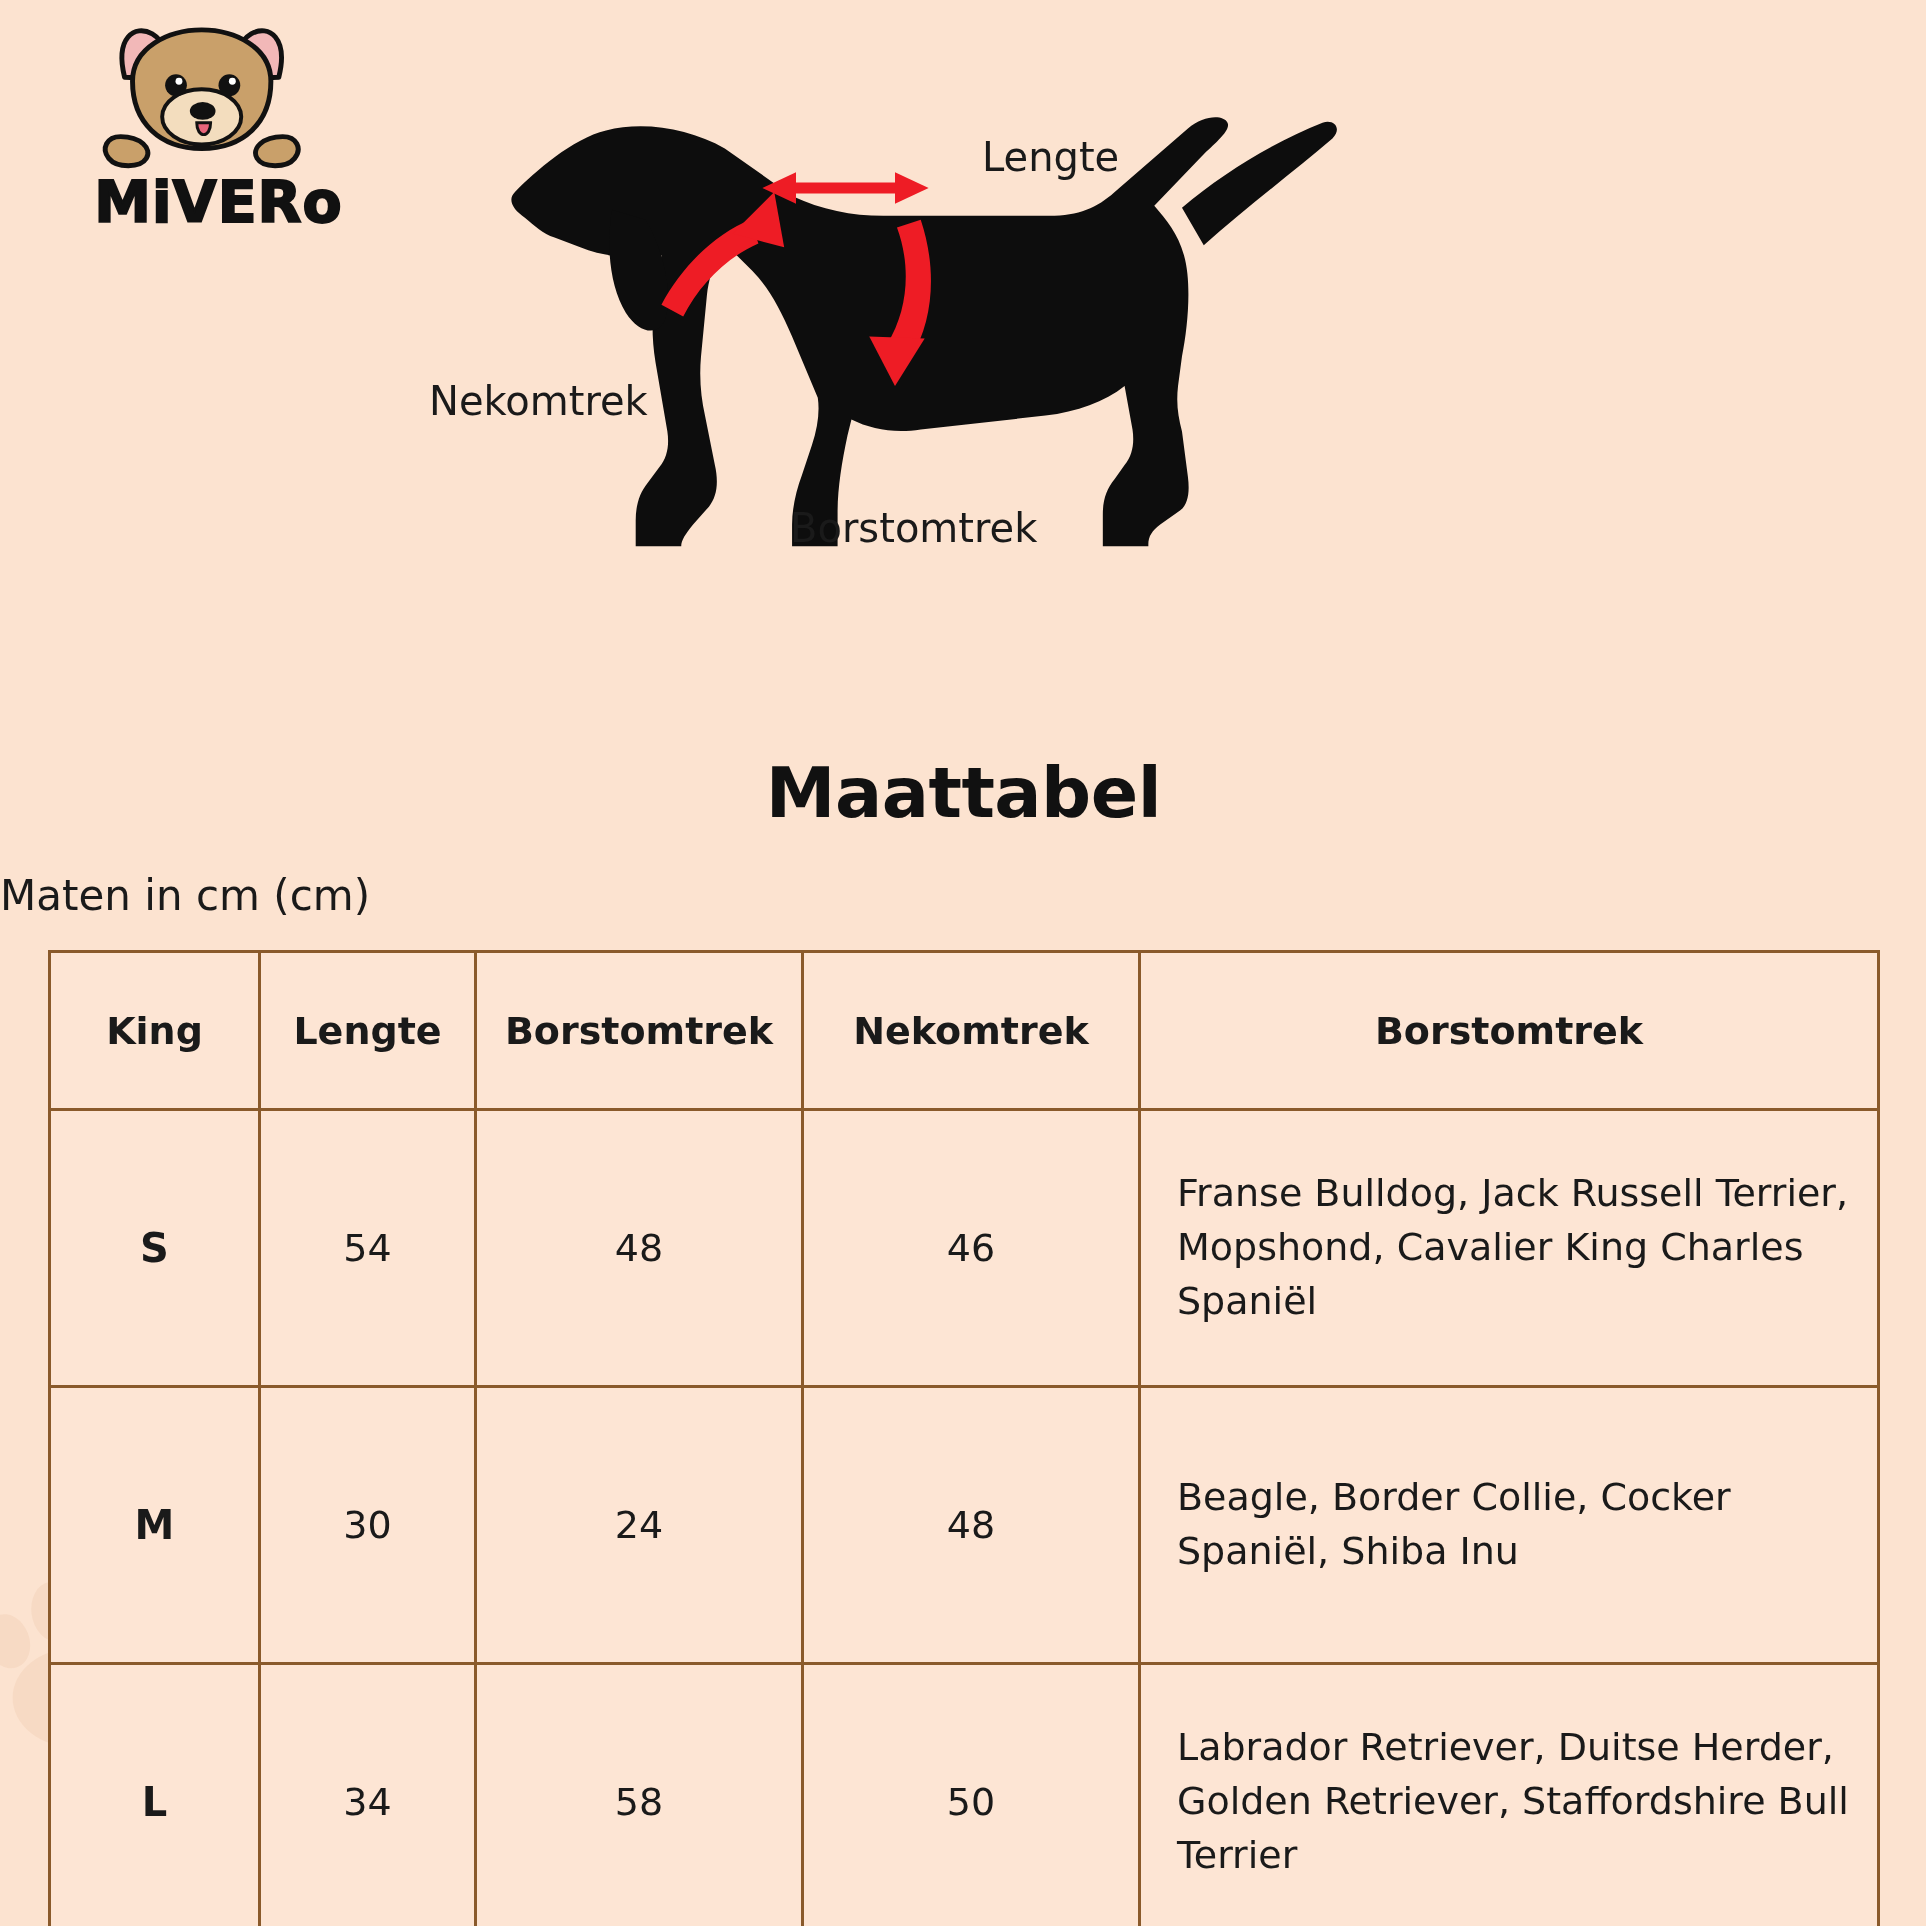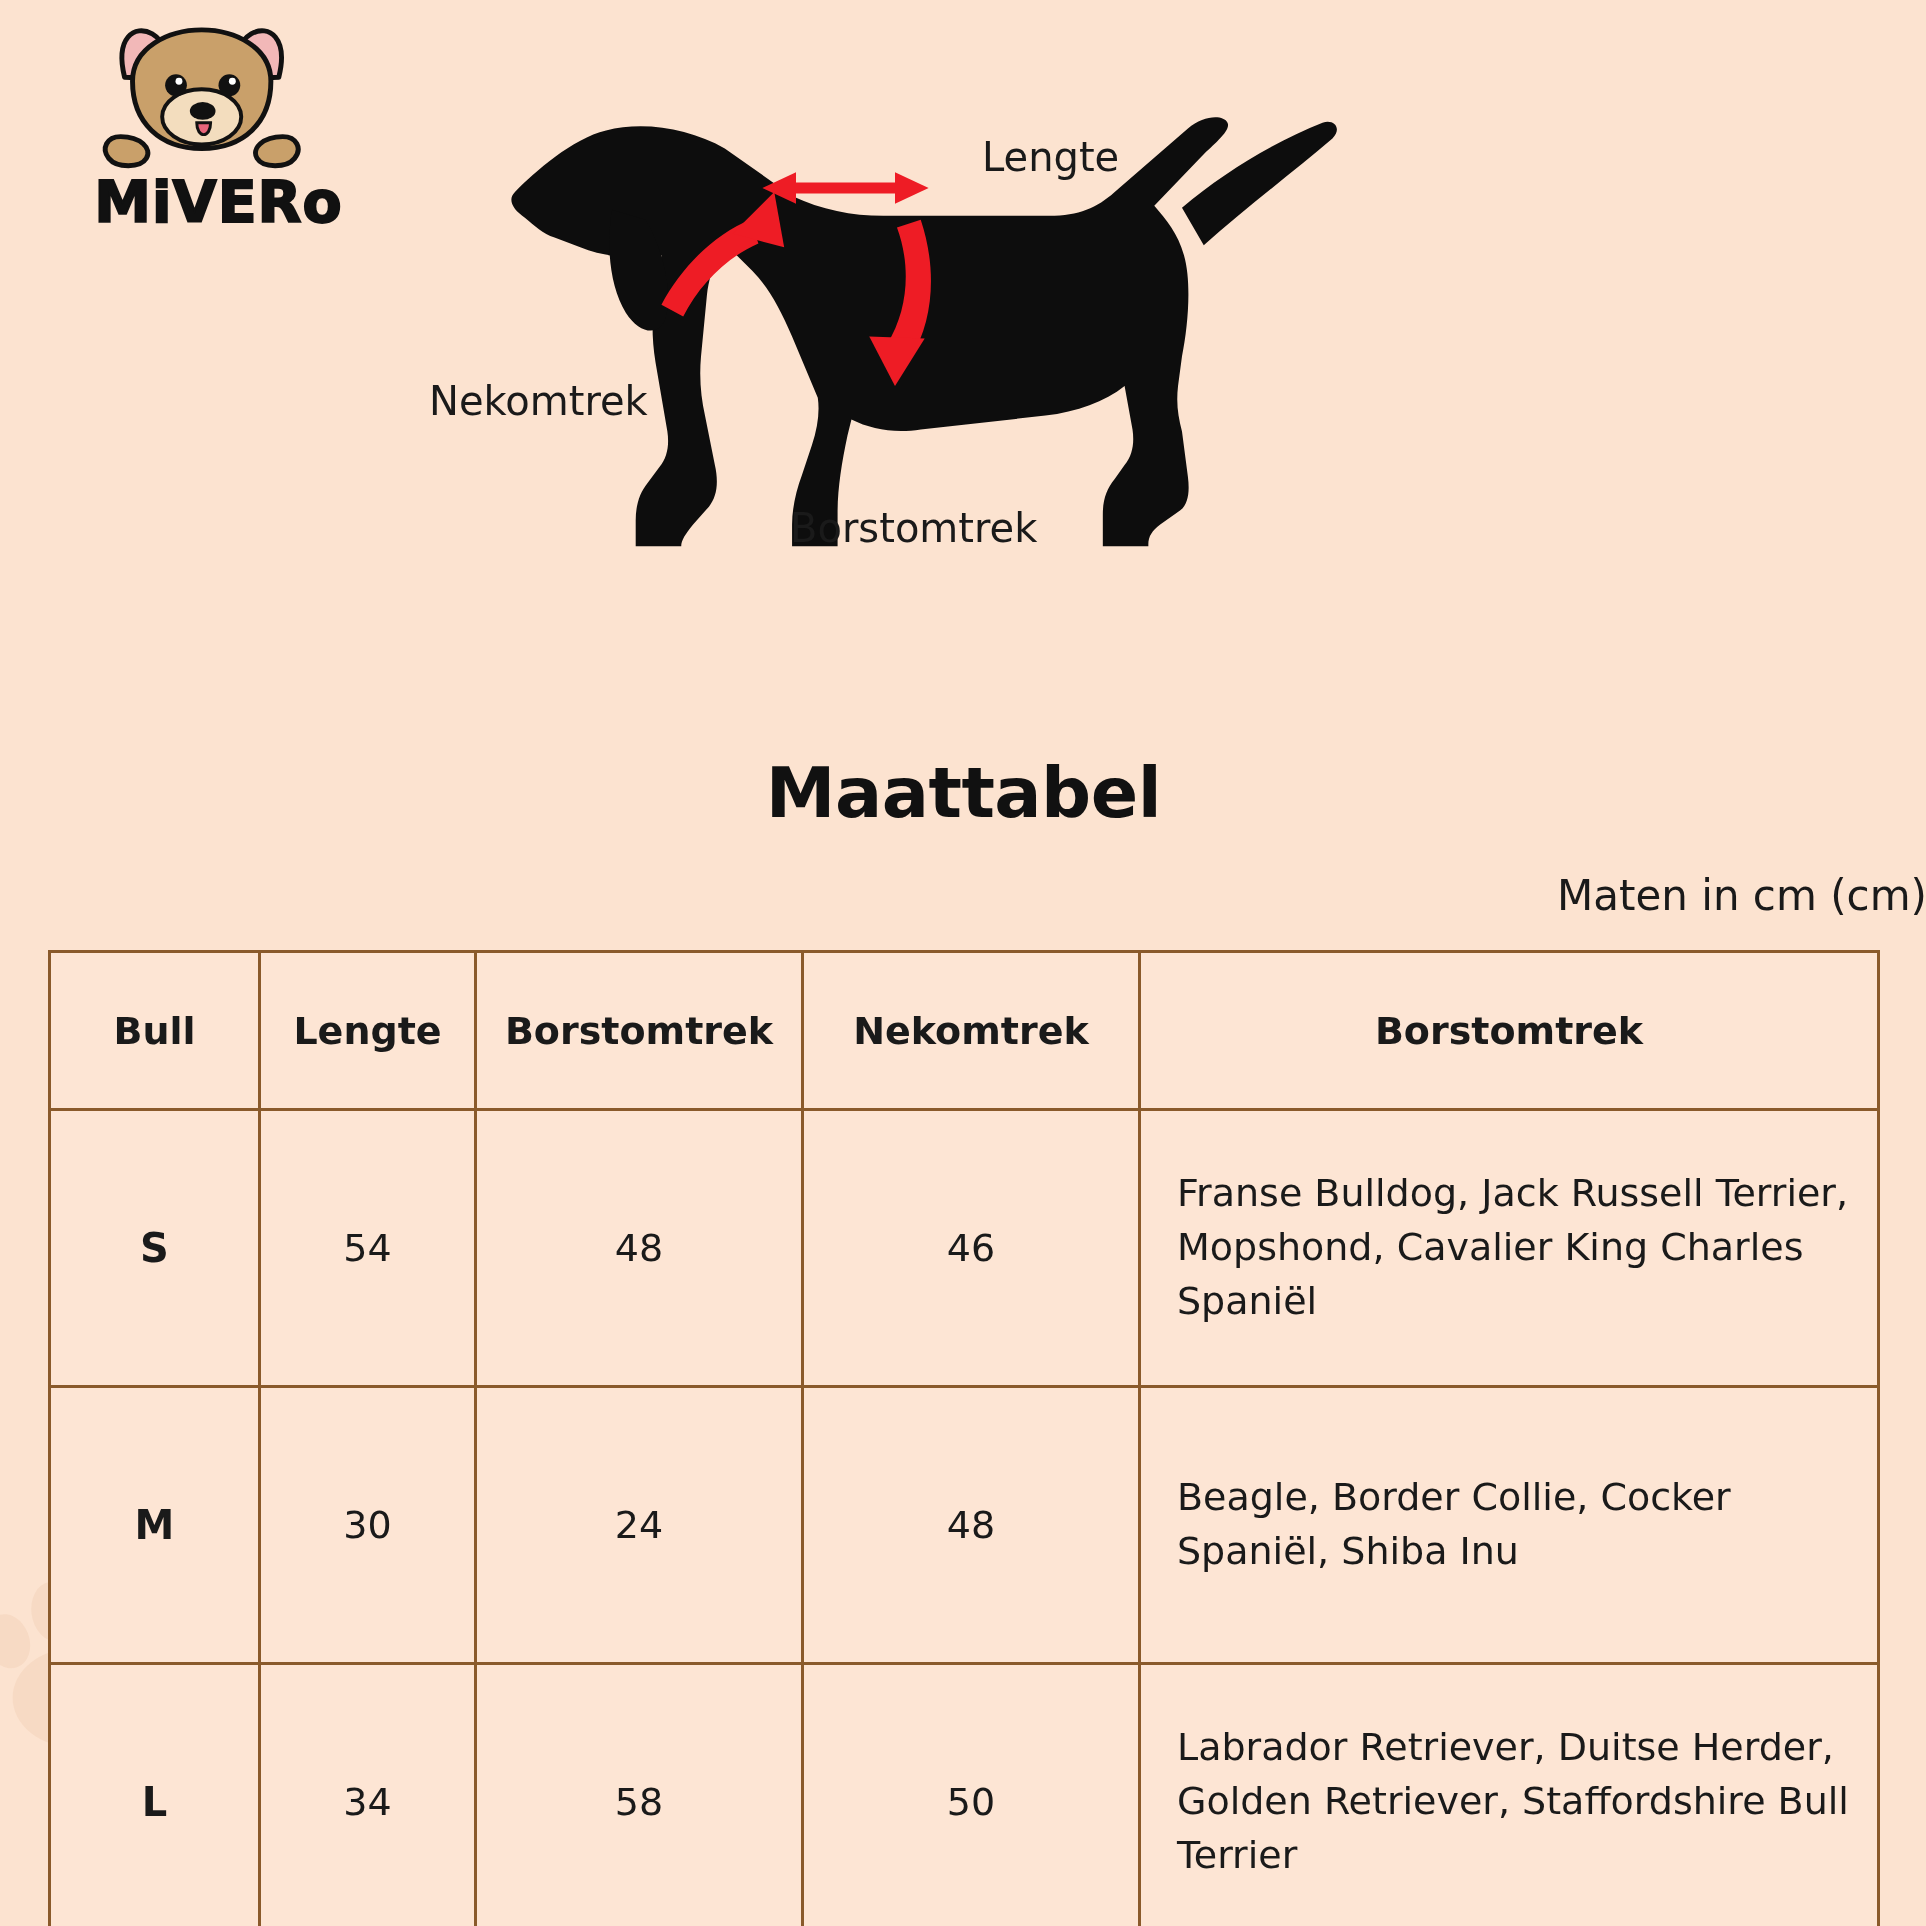--- a/index.html
+++ b/index.html
@@ -75,21 +75,21 @@
     font-size: 70px;
     font-weight: 800;
     color: #111;
     letter-spacing: -0.5px;
   }
   .subtitle {
     position: absolute;
     left: 0;
     top: 871px;
     width: 100%;
-    text-align: right;
+    text-align: left;
     font-size: 42px;
     color: #1a1a1a;
   }
 
   
   .table-wrap {
     position: absolute;
     left: 48px;
     top: 950px;
     width: 1832px;
@@ -274,21 +274,21 @@
   <table class="sizes">
     <colgroup>
       <col class="c-maat">
         <col class="c-len">
         <col class="c-borst">
         <col class="c-nek">
         <col class="c-rassen">
     </colgroup>
     <thead>
       <tr>
-        <th>Bull</th>
+        <th>King</th>
         <th>Lengte</th>
         <th>Borstomtrek</th>
         <th>Nekomtrek</th>
         <th>Borstomtrek</th>
       </tr>
     </thead>
     <tbody>
       <tr class="row-body">
         <td class="size-cell">S</td>
         <td>54</td>

